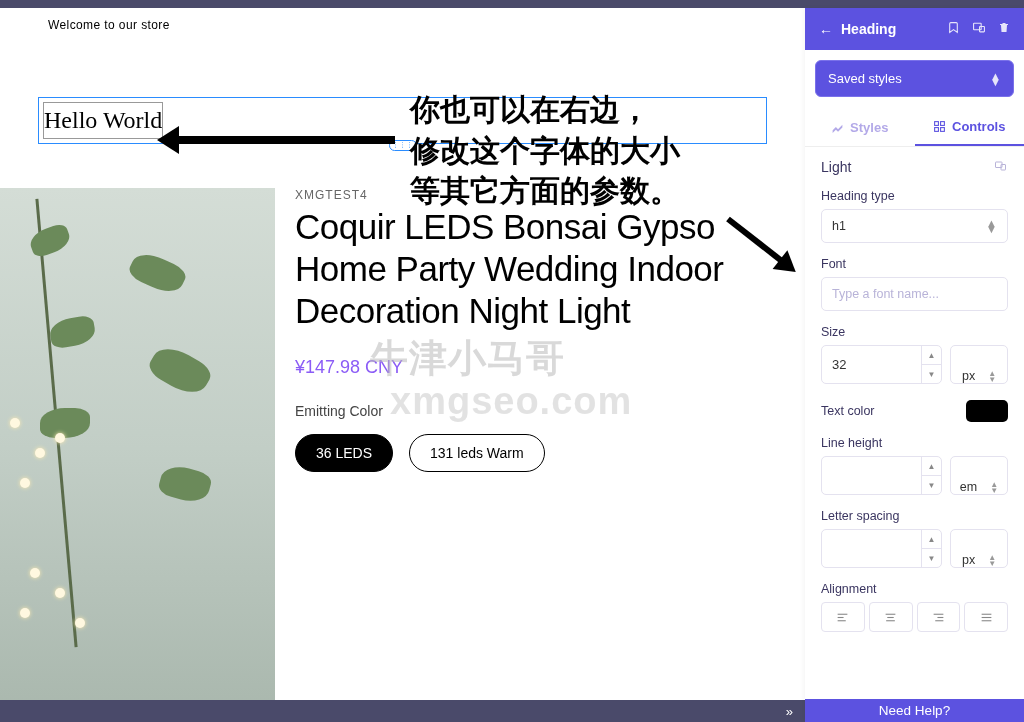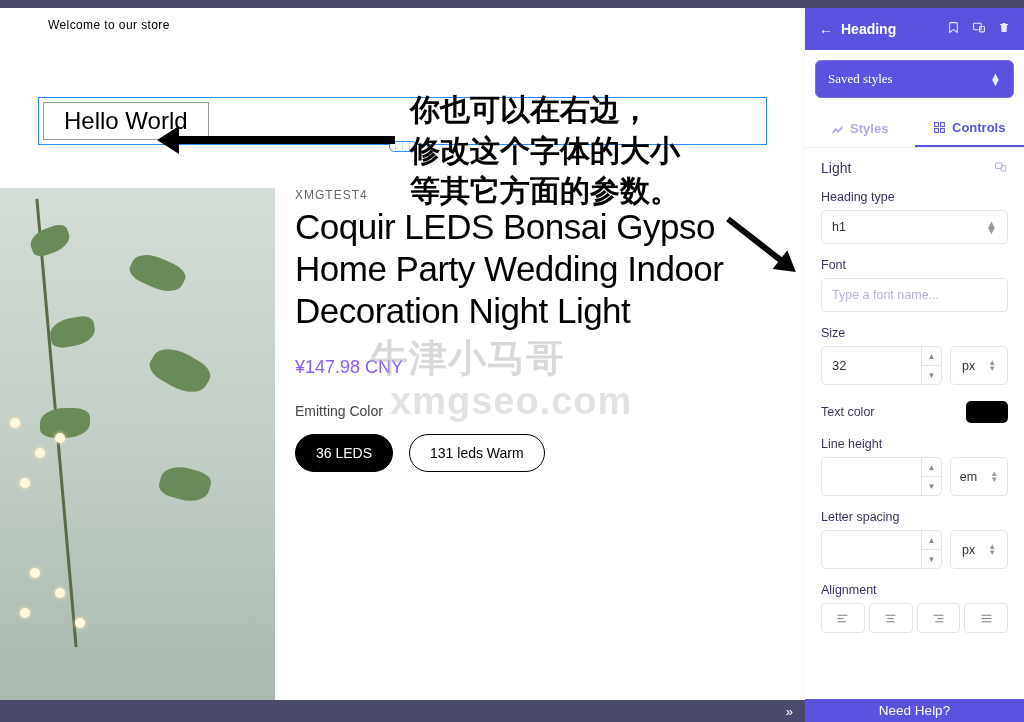--- a/index.html
+++ b/index.html
@@ -33,23 +33,23 @@
     .selection-box {
       margin: 55px 38px 0 38px;
       border: 1px solid #2a8cff;
       background: #fff;
       position: relative;
       padding: 4px;
     }
     .hello-block {
       border: 1px solid #999;
       background: #fff;
-      padding: 4px 20px;
+      padding: 4px 0;
       font-size: 24px;
-      font-family: Liberation Sans, sans-serif;
+      font-family: Liberation Serif, serif;
       color: #000;
       display: inline-block;
     }
     .sel-handle {
       position: absolute;
       bottom: -8px;
       left: 50%;
       transform: translateX(-50%);
       width: 28px;
       height: 11px;
@@ -228,21 +228,20 @@
       background:#5c52e0;
       border:1px solid #7a71ea;
       color:#fff;
       border-radius:6px;
       padding:10px 12px;
       font-size:13px;
       display:flex;
       justify-content:space-between;
       align-items:center;
       cursor:pointer;
-      font-family:Liberation Serif, serif;
     }
     .updown{ font-size:11px; line-height:6px; opacity:0.85; }
     .tabs{
       margin-top:12px;
       display:flex;
       border-bottom:1px solid #eee;
     }
     .tab{
       flex:1;
       text-align:center;
@@ -328,21 +327,21 @@
       color:#888;
       cursor:pointer;
     }
     .stepper-arrows div:first-child{ border-bottom:1px solid #e4e2ef; }
     .unit-select{
       width:58px;
       border:1px solid #e4e2ef;
       border-radius:5px;
       height:39px;
       display:flex;
-      align-items:center;
+      align-items:flex-end;
       justify-content:center;
       gap:13px;
       font-size:12.5px;
       color:#333;
       cursor:pointer;
       background:#fff;
     }
     .color-row{
       display:flex;
       justify-content:space-between;

